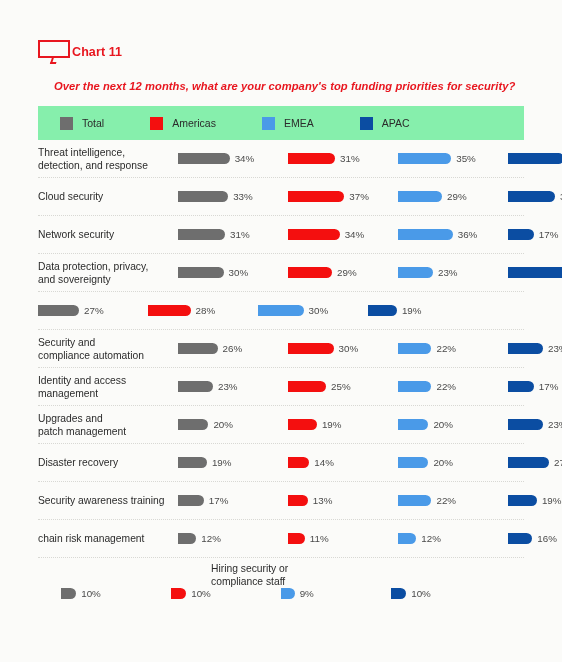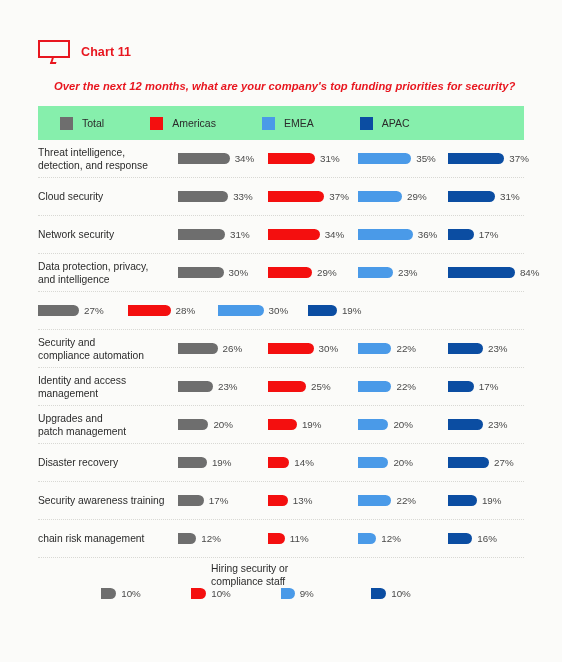--- a/index.html
+++ b/index.html
@@ -19,21 +19,20 @@
     width: 562px;
     height: 662px;
     box-sizing: border-box;
     padding: 0;
   }
 
   
   .chart-header {
     display: flex;
     align-items: center;
-    gap: 9px;
     padding: 40px 0 0 38px;
   }
   .bubble-icon {
     width: 34px;
     height: 24px;
     position: relative;
     flex: none;
   }
   .bubble-icon .box {
     position: absolute;
@@ -117,21 +116,21 @@
     font-size: 10.3px;
     line-height: 13px;
     color: #2b2b2b;
   }
   .row-bars {
     display: flex;
     flex: 1;
     align-items: center;
   }
   .bar-cell {
-    width: 90px;
+    width: 110px;
     flex: none;
     display: flex;
     align-items: center;
   }
   .bar {
     height: 11px;
     border-radius: 0 6px 6px 0;
     flex: none;
   }
   .bar-value {
@@ -242,21 +241,21 @@
           </div>
           <div class="bar-cell">
             <div class="bar" style="background: rgb(11, 77, 162); width: 25.84px;"></div>
             <span class="bar-value">17%</span>
           </div>
         </div>
       </div>
       <div class="row">
         <div class="row-label">
           <div>Data protection, privacy,</div>
-          <div>and intelligence</div>
+          <div>and sovereignty</div>
         </div>
         <div class="row-bars">
           <div class="bar-cell">
             <div class="bar" style="background: rgb(110, 110, 110); width: 45.6px;"></div>
             <span class="bar-value">30%</span>
           </div>
           <div class="bar-cell">
             <div class="bar" style="background: rgb(244, 15, 15); width: 44.08px;"></div>
             <span class="bar-value">29%</span>
           </div>

